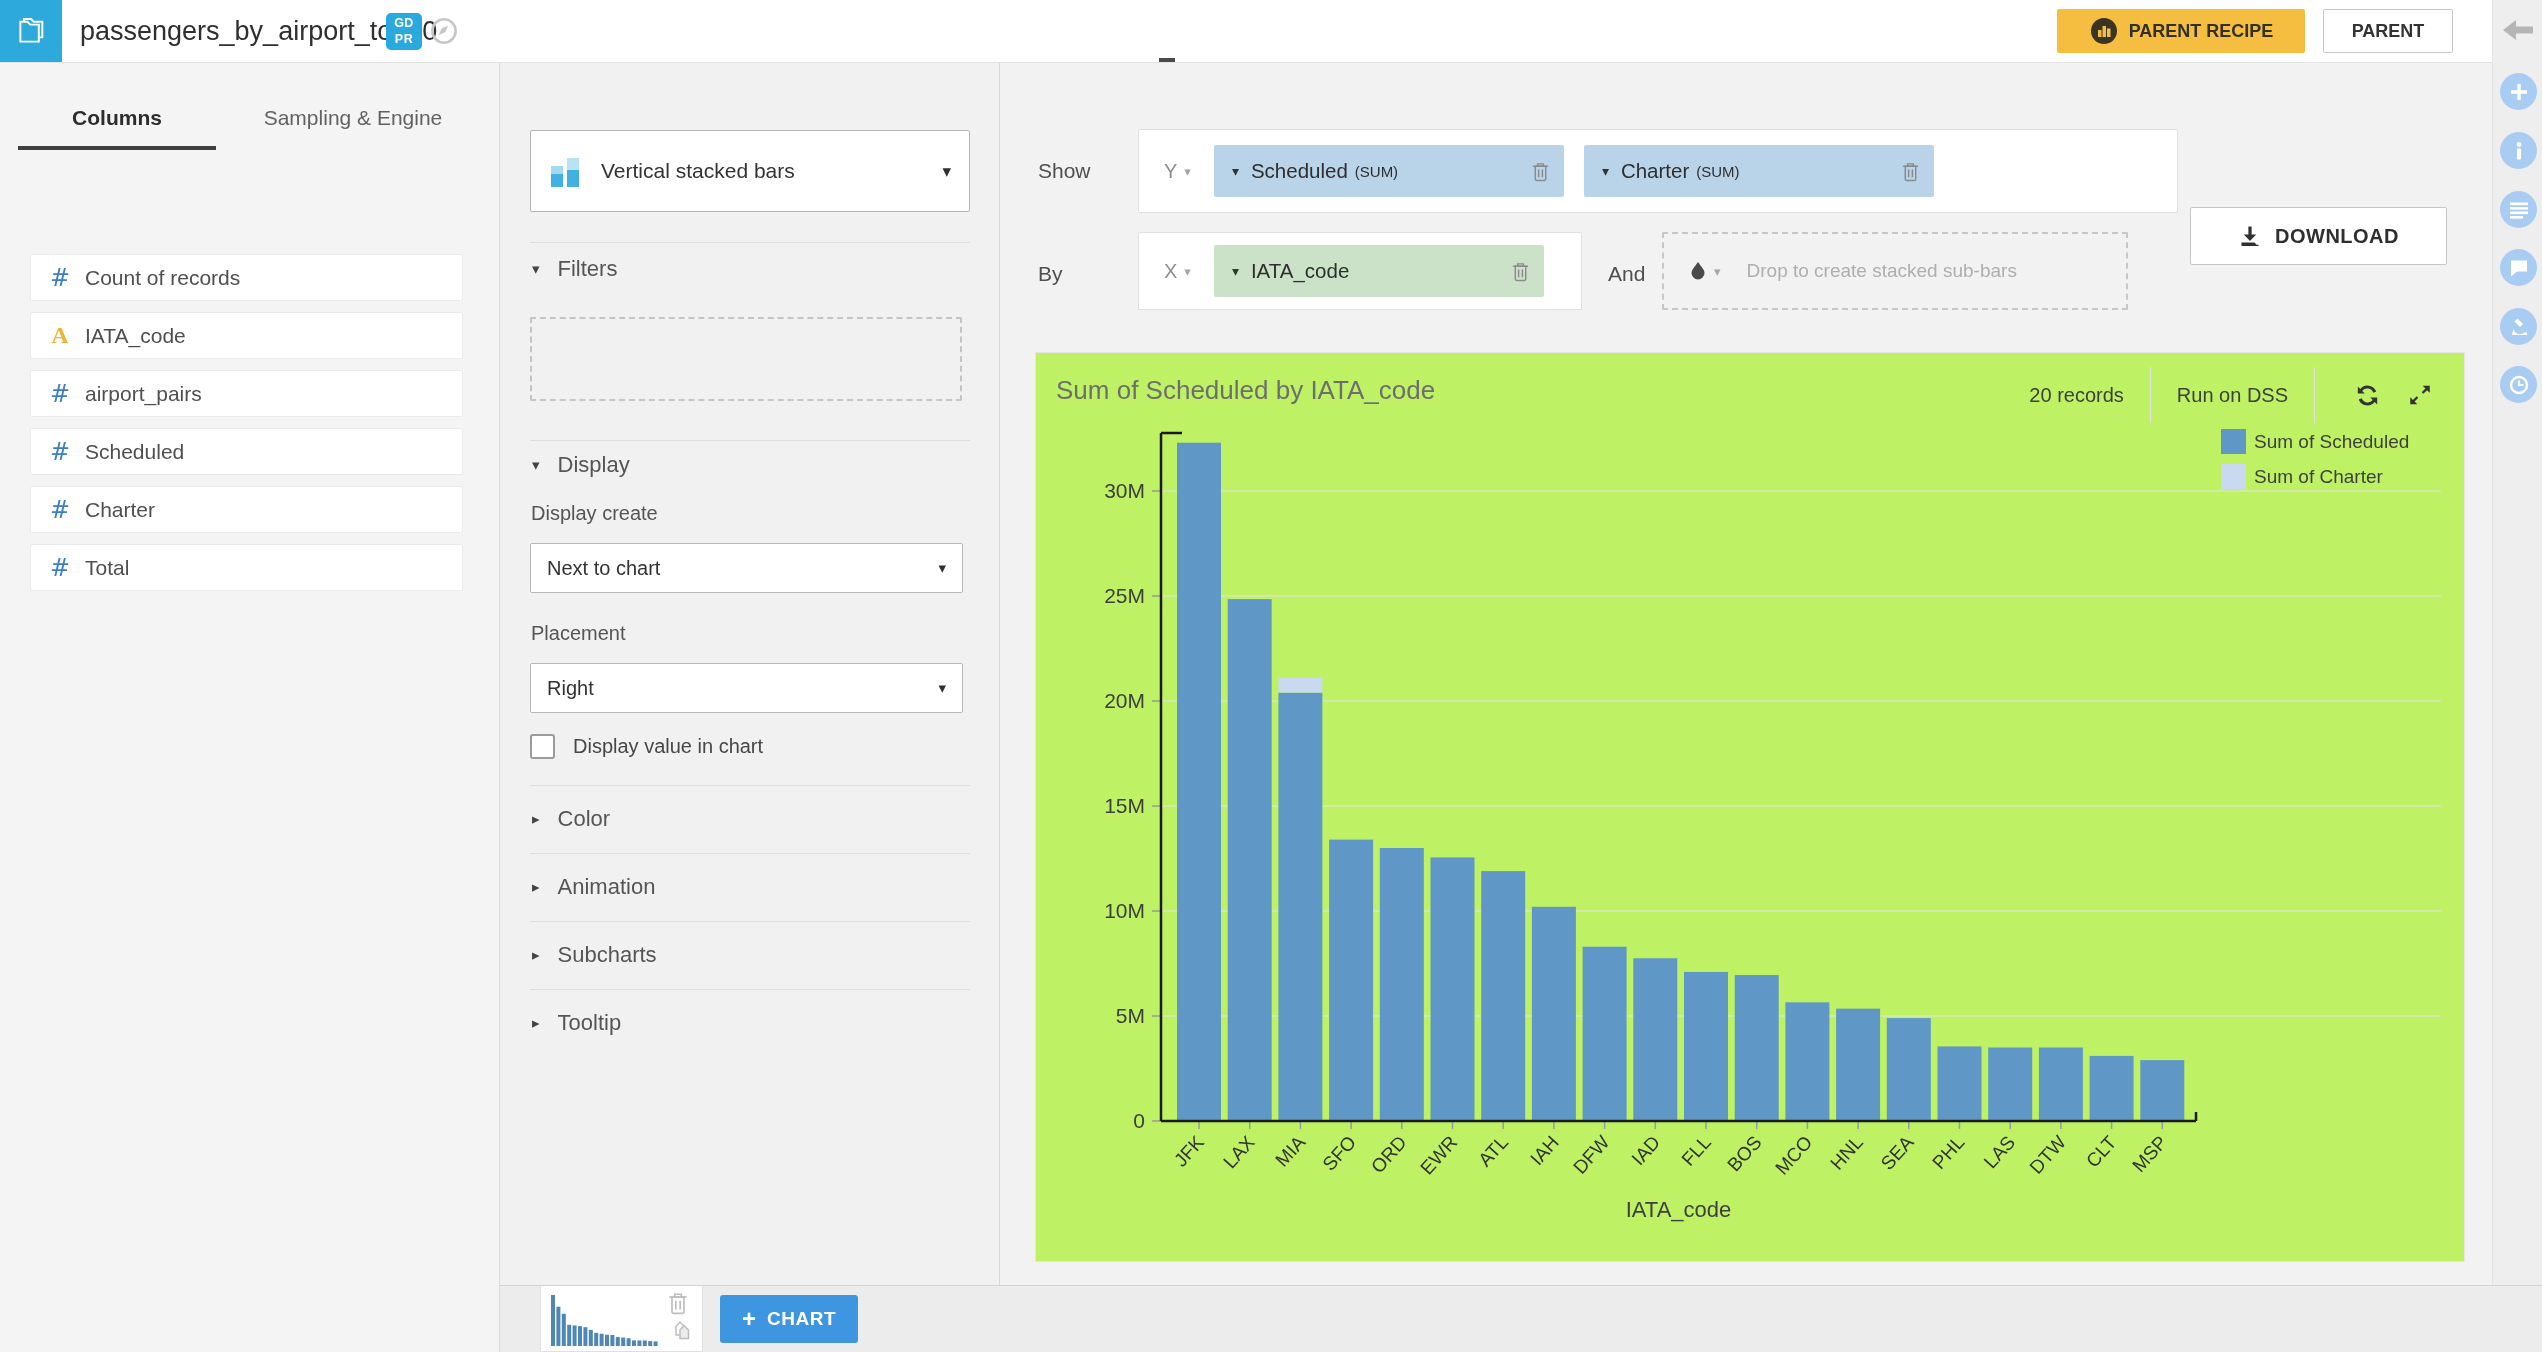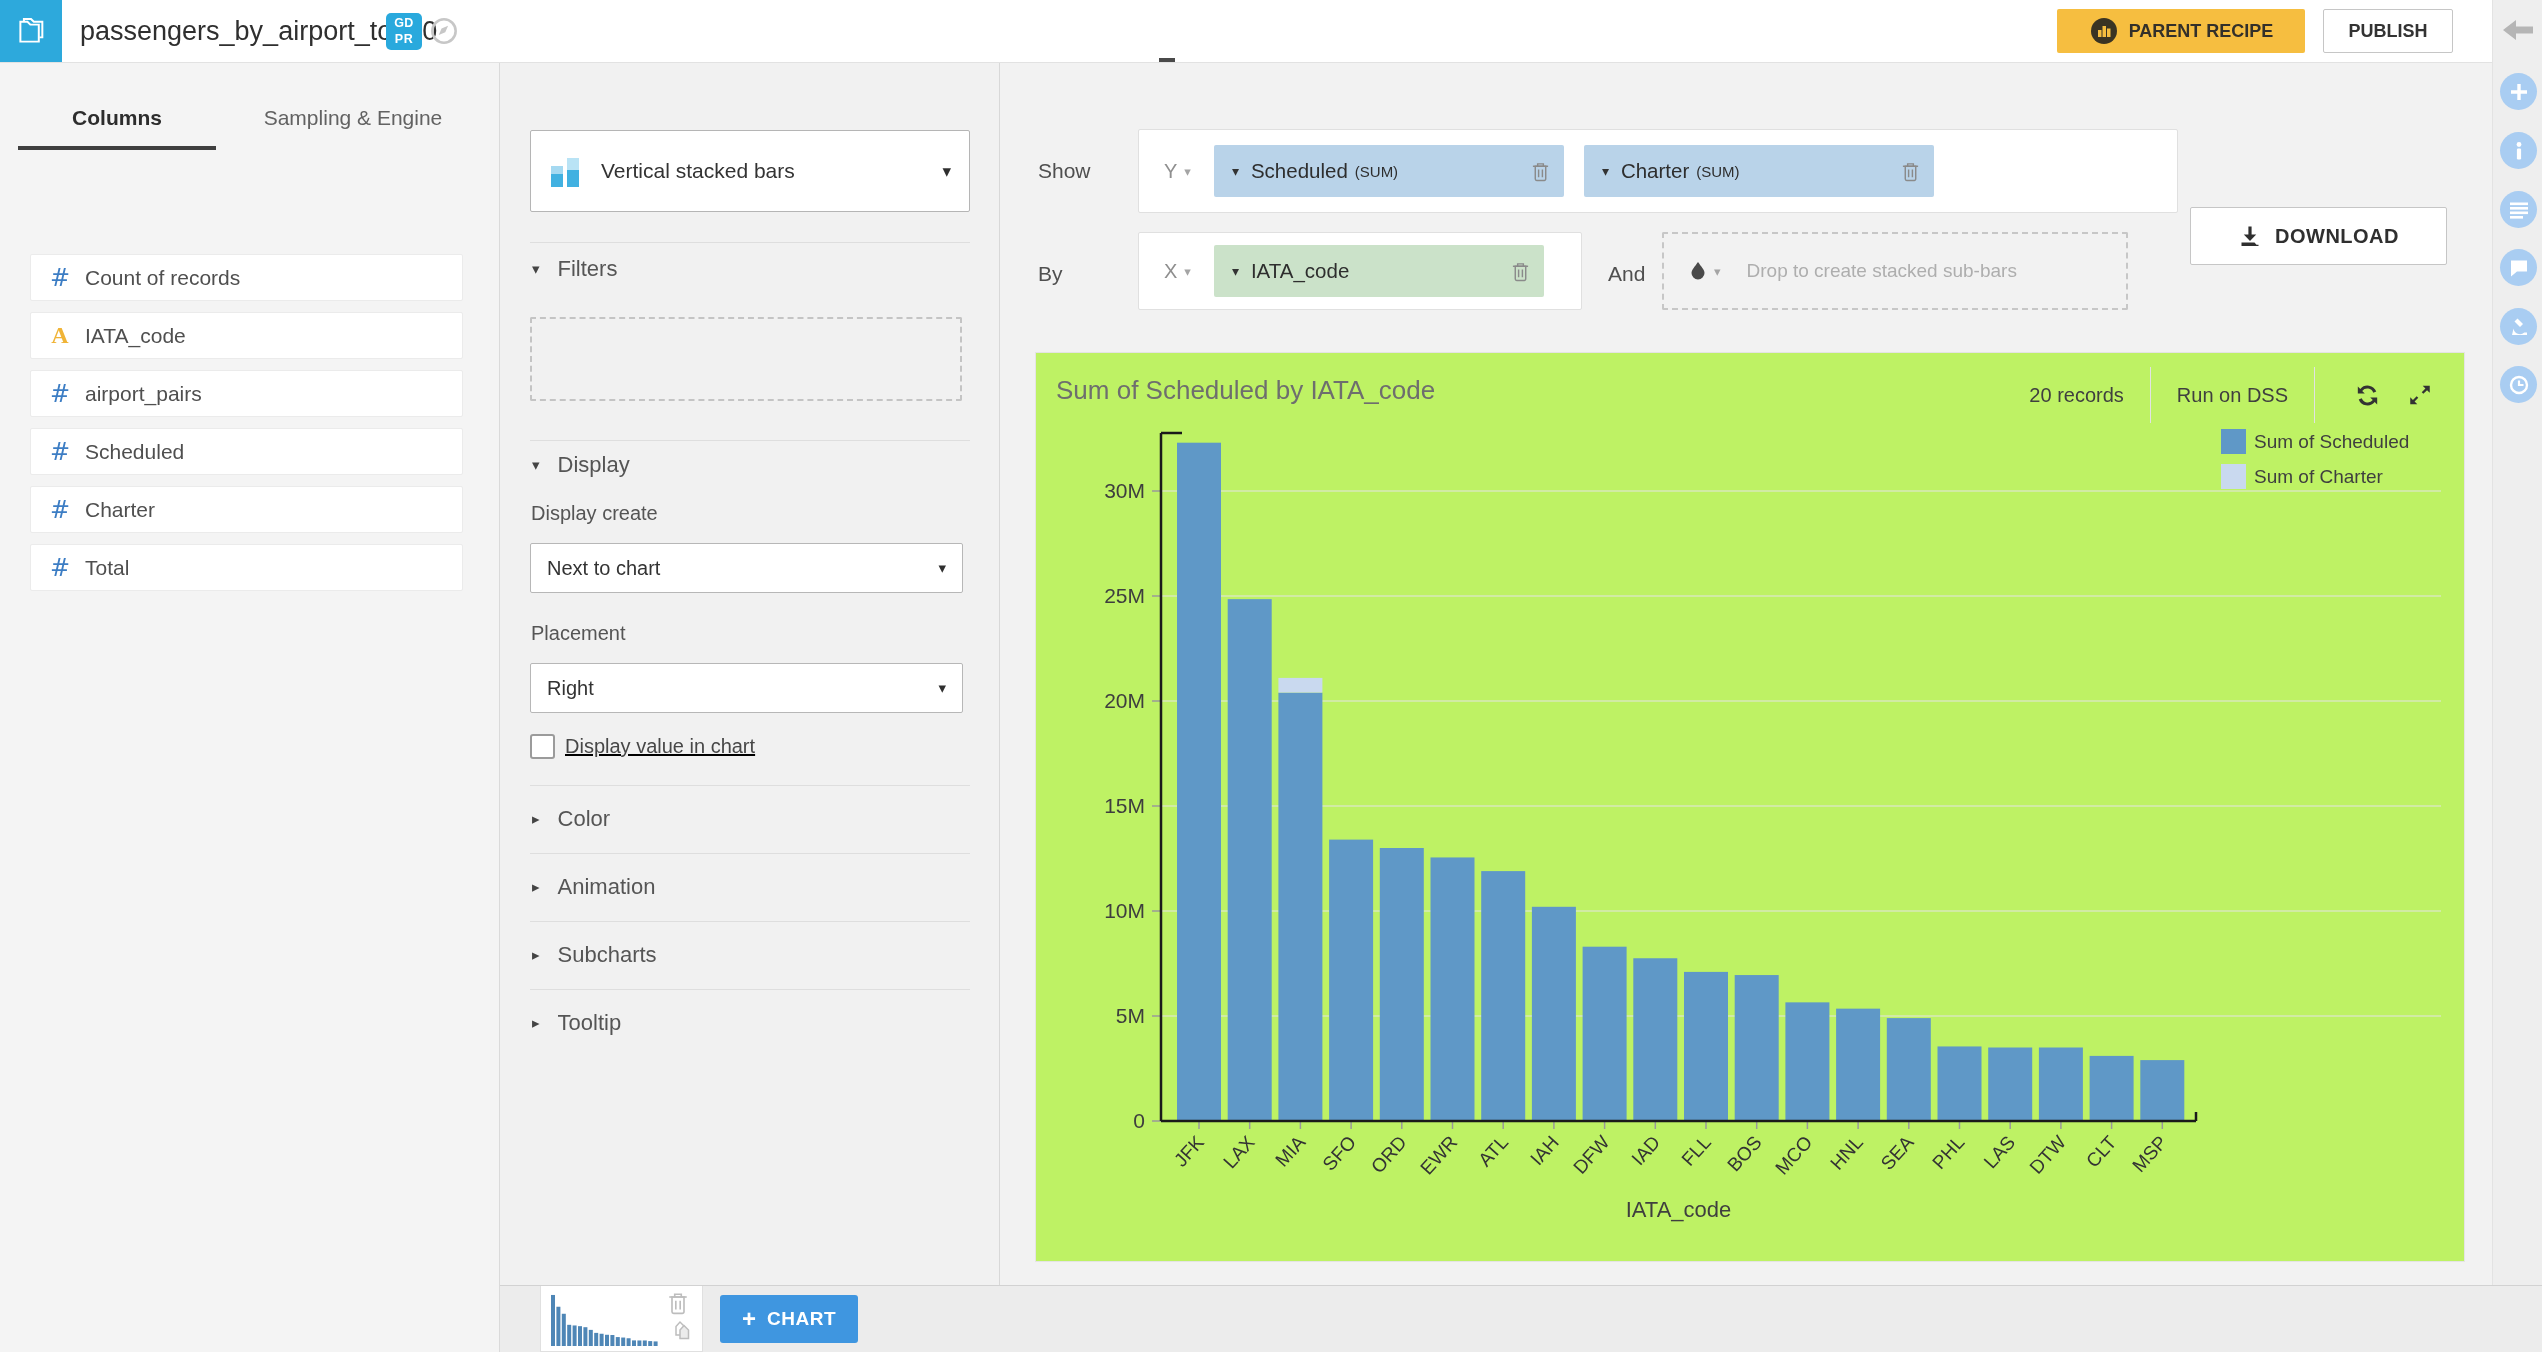--- a/index.html
+++ b/index.html
@@ -50,21 +50,21 @@
   .ct-label{margin-left:18px;font-size:21px;color:#333;}
   .caret{color:#2f2f2f;font-size:15px;}
   .ct-caret{margin-left:auto;margin-right:18px;font-size:17px;}
   .p-divider{position:absolute;left:30px;width:440px;border-top:1px solid #dedede;}
   .sec-head{position:absolute;left:32px;display:flex;align-items:center;gap:18px;font-size:22px;color:#555;cursor:pointer;}
   .sec-head .tri{font-size:15px;color:#444;}
   .dropzone-f{position:absolute;left:30px;top:255px;width:432px;height:84px;border:2px dashed #c4c4c4;border-radius:2px;box-sizing:border-box;}
   .form-label{position:absolute;left:31px;font-size:20px;color:#555;}
   .select{position:absolute;left:30px;width:433px;height:50px;background:#fff;border:1px solid #b7b7b7;border-radius:2px;box-sizing:border-box;display:flex;align-items:center;font-size:20px;color:#333;padding:0 16px;cursor:pointer;}
   .select .caret{margin-left:auto;}
-  .chk-row{position:absolute;left:30px;top:672px;display:flex;align-items:center;gap:10px;cursor:pointer;text-decoration:underline;}
+  .chk-row{position:absolute;left:30px;top:672px;display:flex;align-items:center;gap:18px;cursor:pointer;}
   .chk-box{width:25px;height:25px;background:#fff;border:2px solid #9b9b9b;border-radius:3px;box-sizing:border-box;}
   .chk-label{font-size:20px;color:#474747;}
   .collapse-list{position:absolute;left:30px;top:723px;width:440px;}
   .collapse-item{border-top:1px solid #dedede;padding:20px 2px 21px;display:flex;align-items:center;gap:18px;font-size:22px;color:#555;cursor:pointer;}
   .collapse-item .tri{font-size:15px;color:#444;}
 
   
   .row-label{position:absolute;font-size:21px;color:#4f4f4f;}
   .axis-box{position:absolute;background:#fff;border:1px solid #e0e0e0;border-radius:2px;box-sizing:border-box;display:flex;align-items:center;}
   .axis-sel{margin-left:25px;font-size:20px;color:#8f8f8f;display:flex;align-items:center;gap:7px;cursor:pointer;}
@@ -140,21 +140,21 @@
     <div class="parent-recipe">
       <svg width="30" height="30" viewBox="0 0 30 30">
         <circle cx="15" cy="15" r="13" fill="#3a3423"></circle>
         <rect x="9" y="14" width="3.5" height="7" fill="#f6be40"></rect>
         <rect x="13.5" y="10" width="3.5" height="11" fill="#f6be40"></rect>
         <rect x="18" y="12.5" width="3.5" height="8.5" fill="#f6be40"></rect>
       </svg>
       <span>PARENT RECIPE</span>
     </div>
     <div class="actions-btn">
-      <span>PUBLISH</span>
+      <span>PARENT</span>
     </div>
   </div>
 
   <div class="rail">
     <div class="back">
       <svg width="30" height="24" viewBox="0 0 30 24">
           <path d="M30 8.5H13V2L0 12l13 10v-6.5h17z" fill="#b5b5b5"></path>
         </svg>
     </div>
     <div class="rail-circle" style="top:73px">

